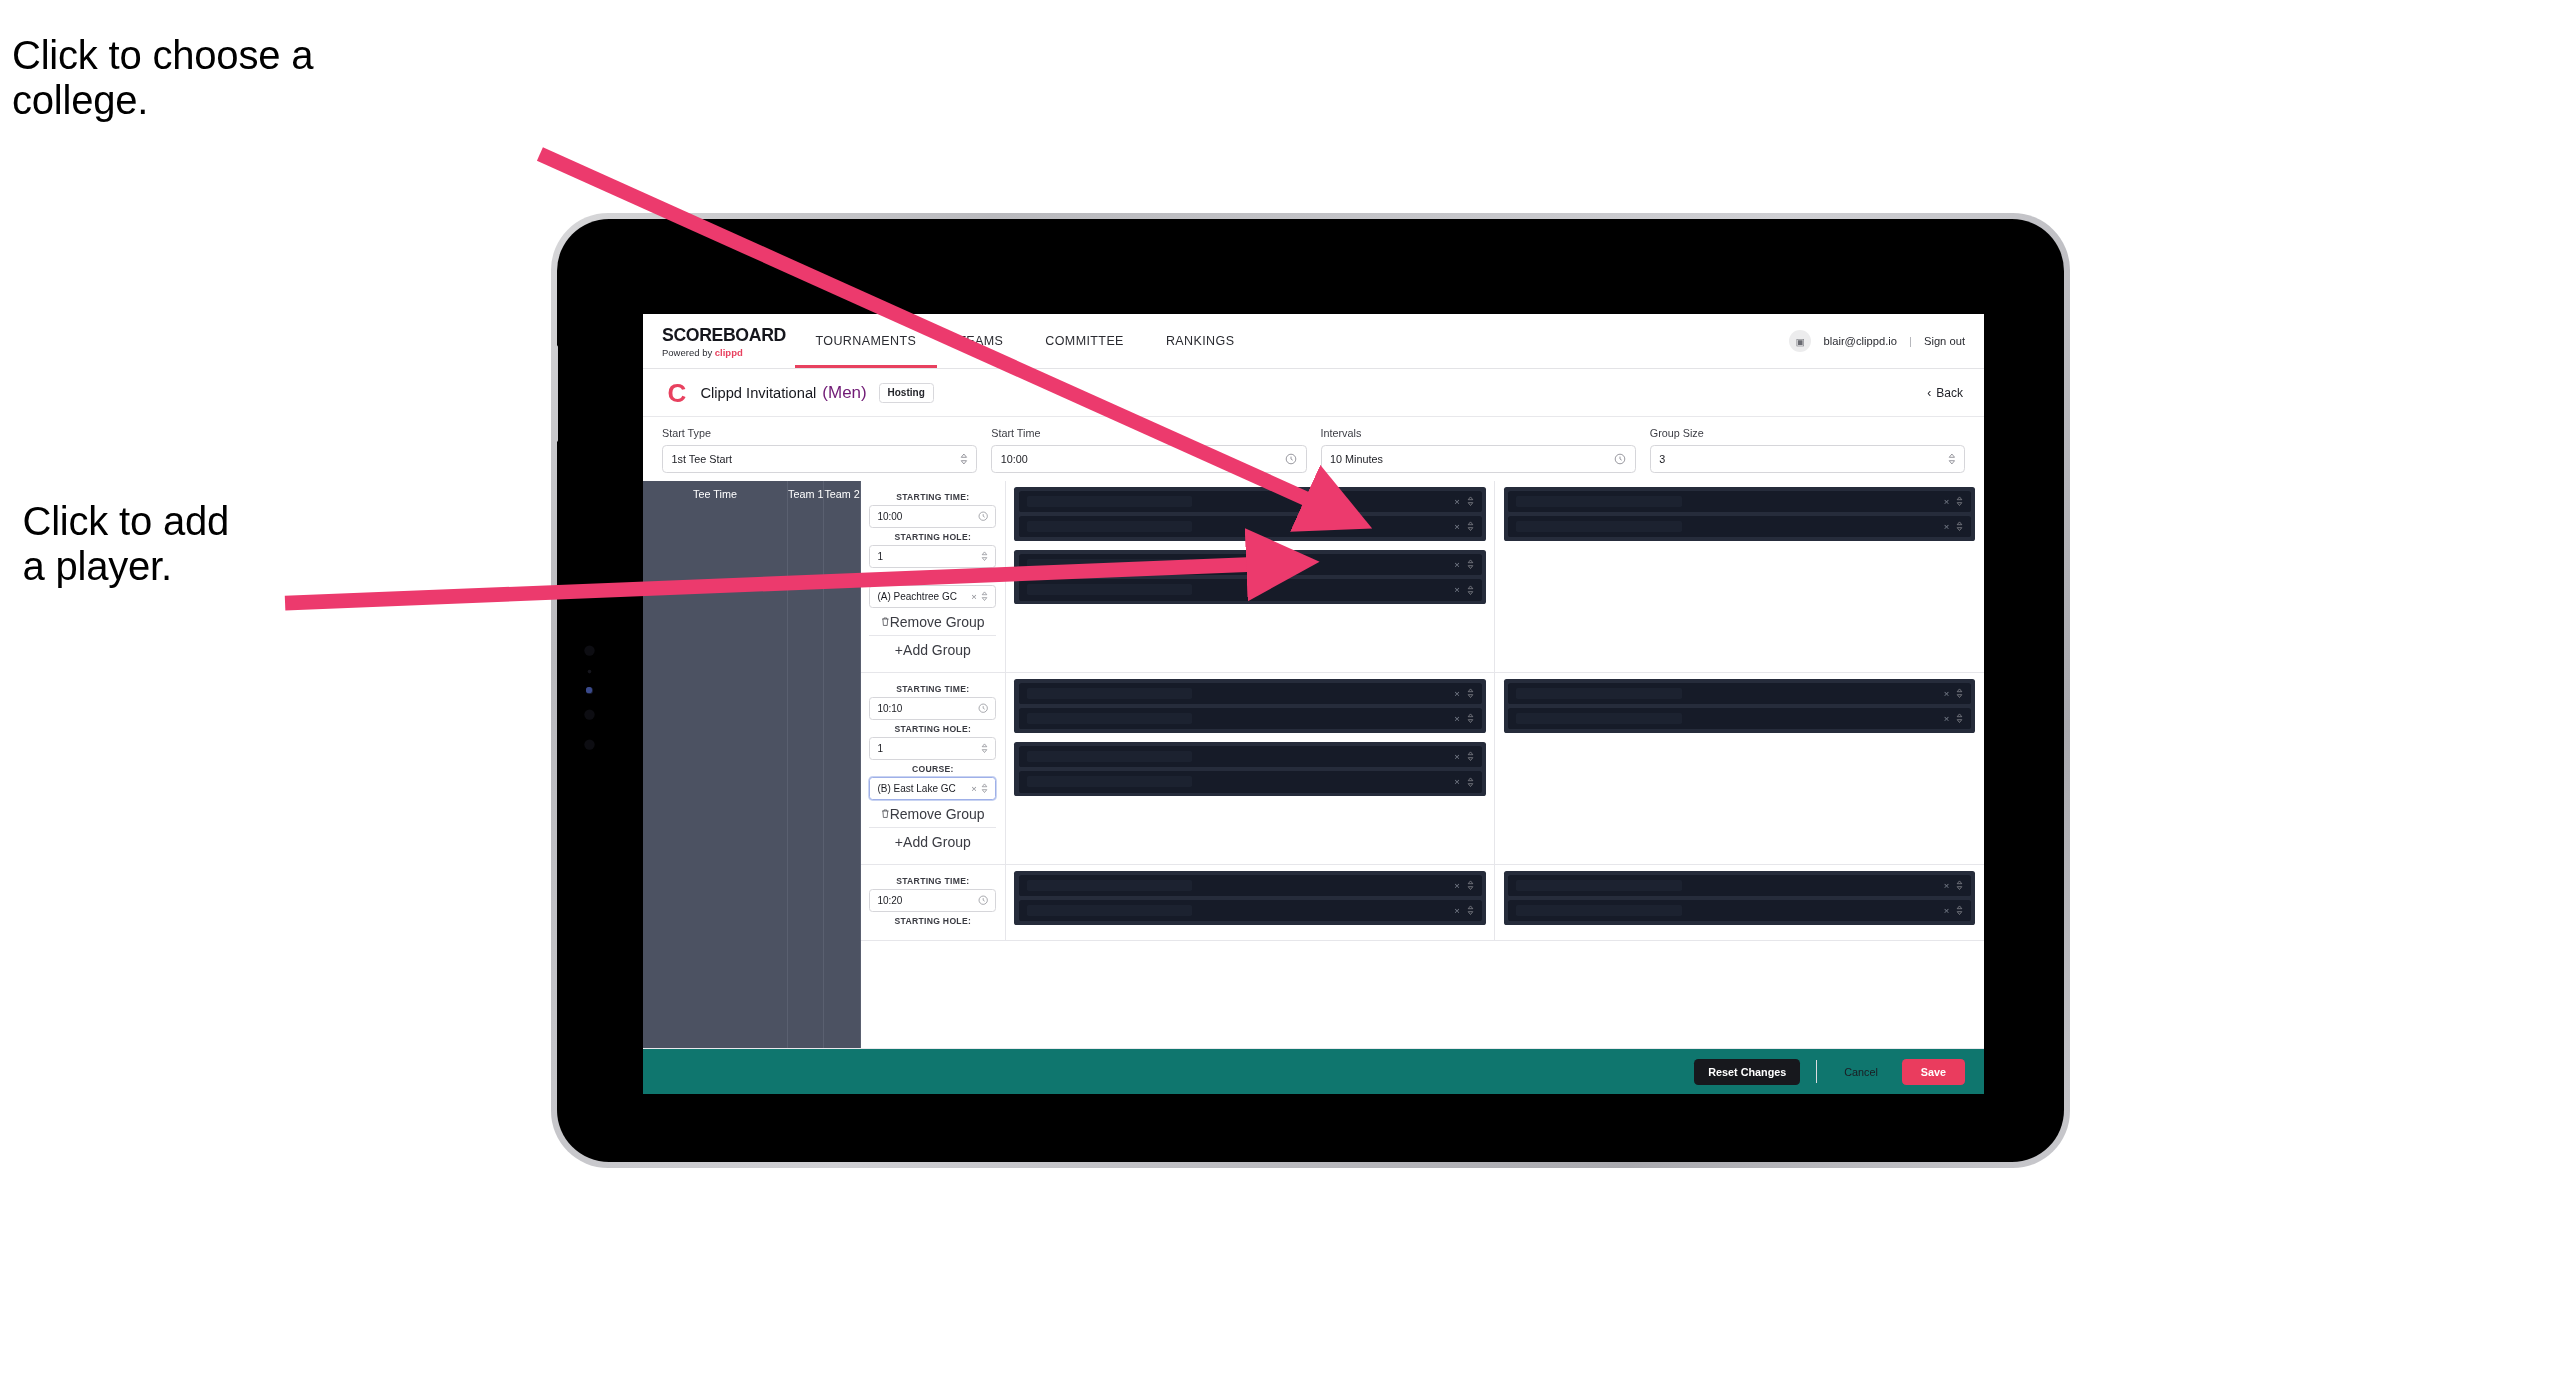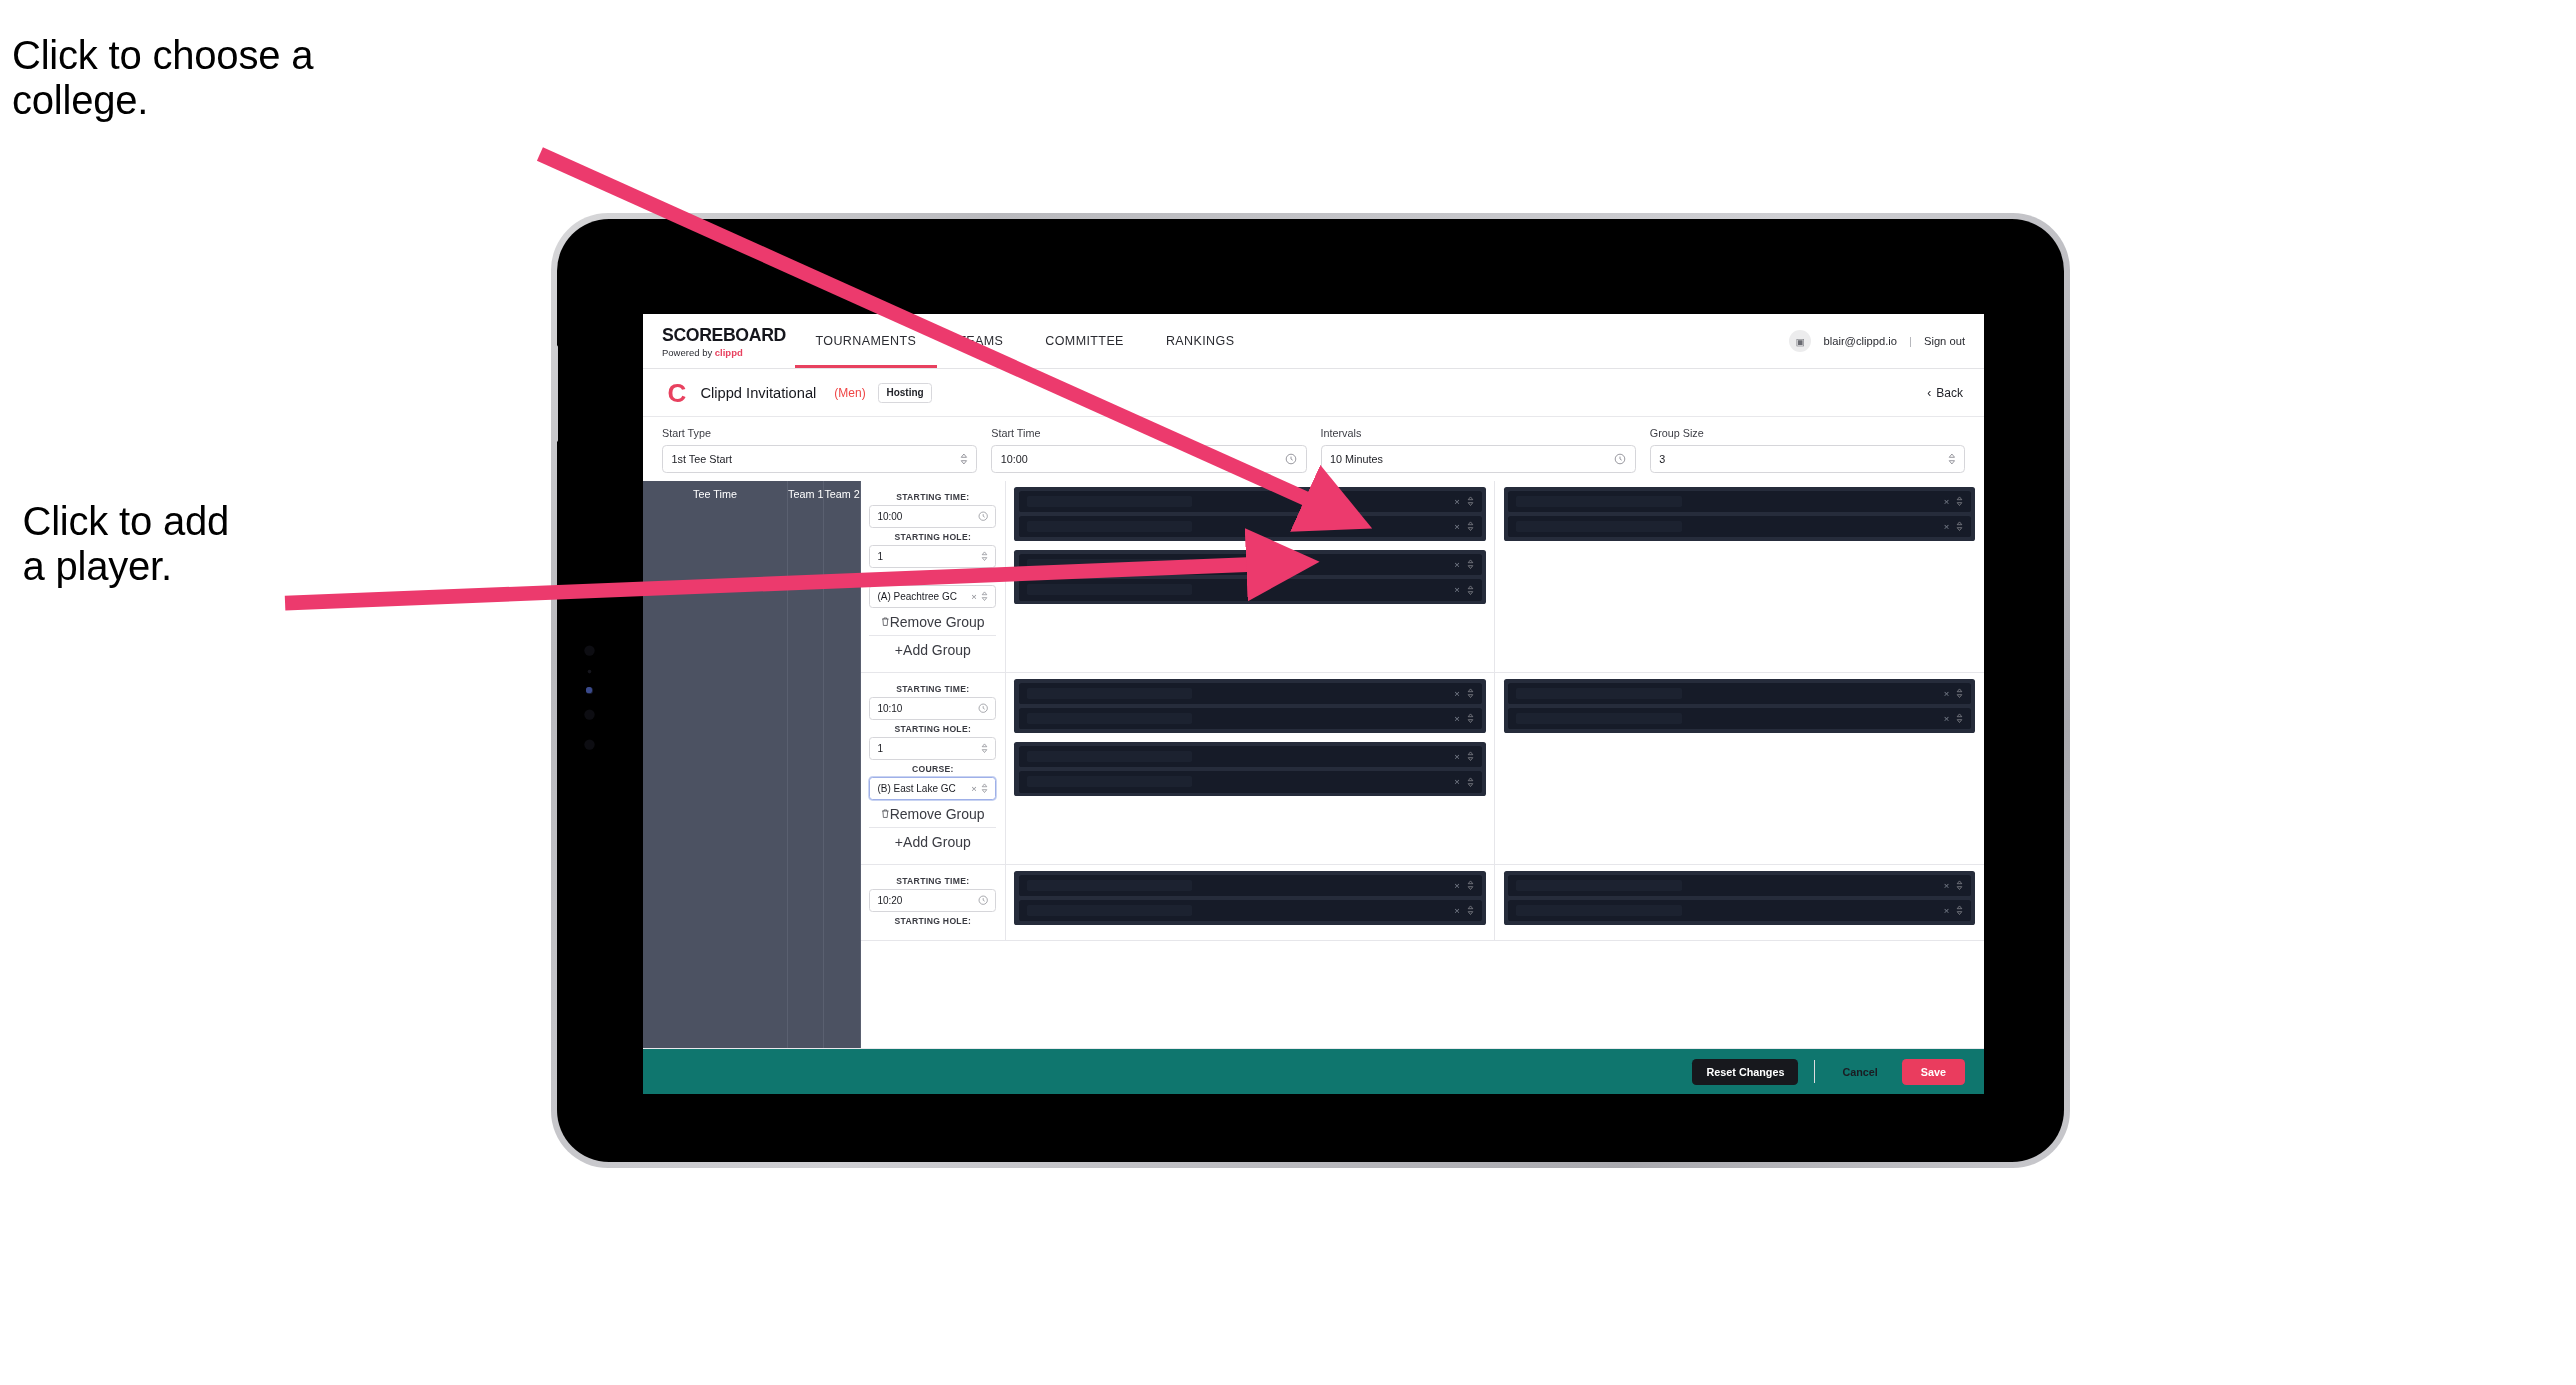--- a/index.html
+++ b/index.html
@@ -112,21 +112,21 @@
     height: 48px; flex: none; display: flex; align-items: center;
     padding: 0 21px; border-bottom: 0.9px solid #e8e8eb;
   }
   .brand-c {
     width: 26px; height: 26px; margin-right: 10.4px;
     color: #e8415f; font-size: 26px; font-weight: 700; line-height: 24px;
     font-family: "Liberation Sans", sans-serif;
     display: flex; align-items: center; justify-content: center;
   }
   .title-text { font-size: 14.7px; color: #17181e; }
-  .title-gender { font-size: 12px; color: #ef4444; margin-left: 18px; }
+  .title-gender { font-size: 17px; color: #701a75; margin-left: 6px; }
   .hosting-chip {
     margin-left: 12px; border: 0.9px solid #d8d8dc; border-radius: 3.5px;
     padding: 3.5px 7.8px; font-size: 10px; color: #24252b; font-weight: 600;
   }
   .back-link {
     margin-left: auto; font-size: 12px; color: #22232a;
     display: flex; align-items: center; gap: 5.2px; cursor: pointer;
   }
 
   
@@ -194,21 +194,21 @@
   .p-icons { margin-left: auto; display: flex; align-items: center; gap: 7px; color: #7d8390; font-size: 9.5px; }
 
   
   .appfoot {
     height: 46px; flex: none; display: flex; align-items: center;
     justify-content: flex-end; gap: 0; padding: 0 19px;
     border-top: 0.9px solid #e9e9ec; background: #0f766e;
   }
   .btn {
     font-size: 10.8px; border-radius: 4.3px; cursor: pointer;
-    display: flex; align-items: center; justify-content: center; font-weight: bold;
+    display: flex; align-items: center; justify-content: center;
   }
   .btn-reset { background: #17181d; color: #fff; height: 26px; padding: 0 14px; font-weight:600; }
   .foot-sep { width:0.9px; height:22.5px; background:#dcdce0; margin:0 15.5px; }
   .btn-cancel { background: transparent; color: #1b1c22; height: 26px; padding: 0 12px; margin-right: 12px; }
   .btn-save { background: #ea3c5e; color: #fff; height: 26px; padding: 0 19px; font-weight:600; }
 
   svg.glyph { display:block; }
 </style>
 </head>
 <body>

